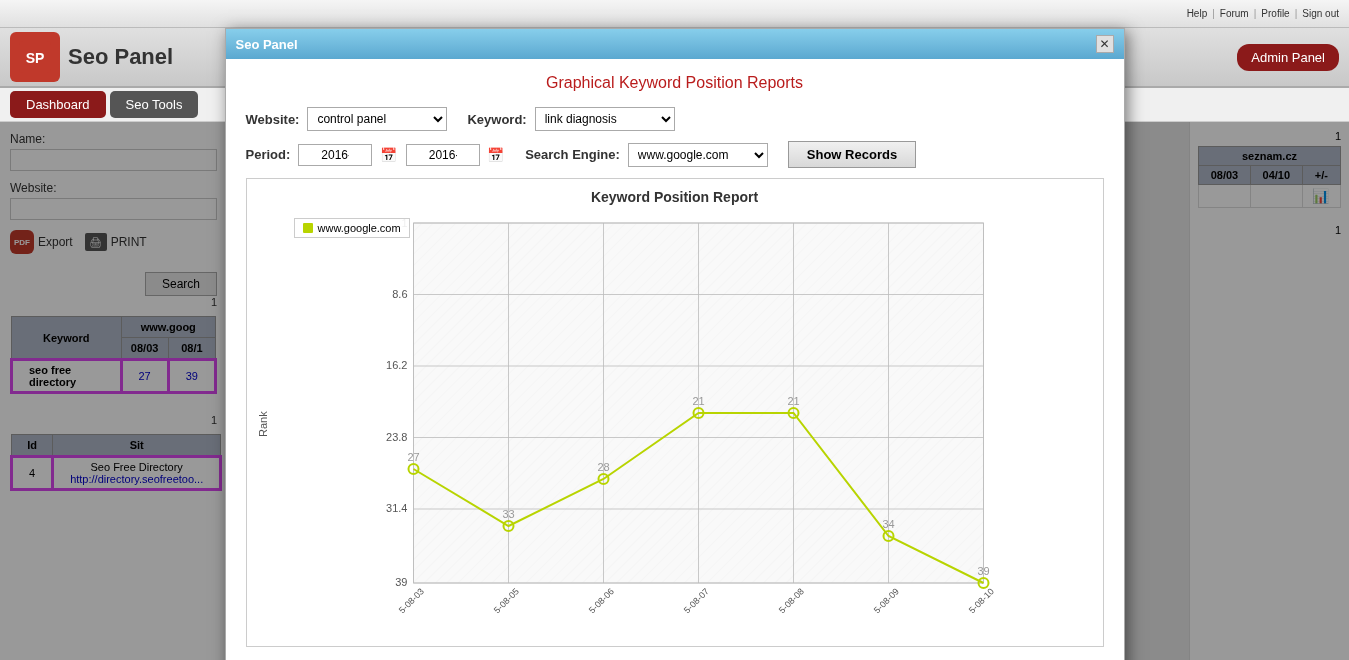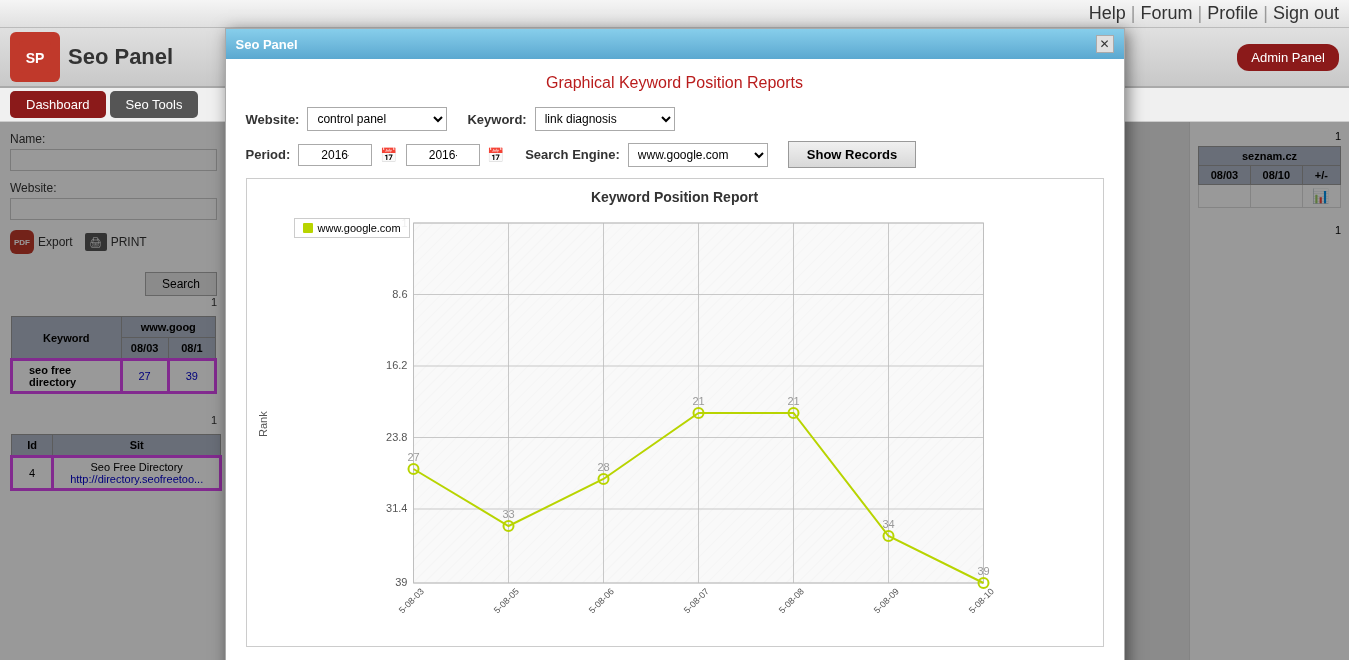--- a/index.html
+++ b/index.html
@@ -1,20 +1,20 @@
 <!DOCTYPE html>
 <html><head>
   <meta charset="utf-8">
   <style>
     * { box-sizing: border-box; margin: 0; padding: 0; }
     body { font-family: Arial, sans-serif; font-size: 13px; background: #d0d0d0; overflow: hidden; }
     .top-bar-links {
       display: flex;
       gap: 5px;
-      font-size: 18px;
+      font-size: 10px;
     }
     .top-bar-links a {
       color: #333;
       text-decoration: none;
     }
     .sep { color: #999; }
 
     
     .header {
       background: linear-gradient(to bottom, #e0e0e0, #c8c8c8);
@@ -481,21 +481,21 @@
 
   <div class="right-sidebar">
     <div style="text-align:right; font-size:11px; margin-bottom:4px;">1</div>
     <table class="right-table">
       <thead>
         <tr>
           <th colspan="3">seznam.cz</th>
         </tr>
         <tr>
           <th>08/03</th>
-          <th>08/10</th>
+          <th>04/10</th>
           <th>+/-</th>
         </tr>
       </thead>
       <tbody>
         <tr>
           <td></td>
           <td></td>
           <td>
             <span class="chart-icon">📊</span>
           </td>

